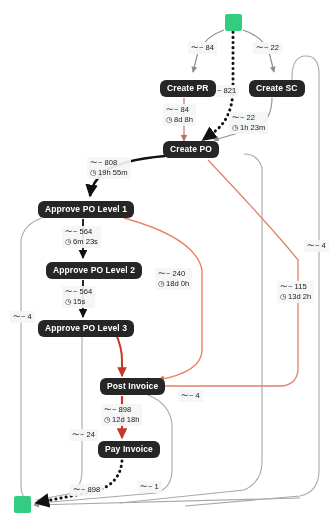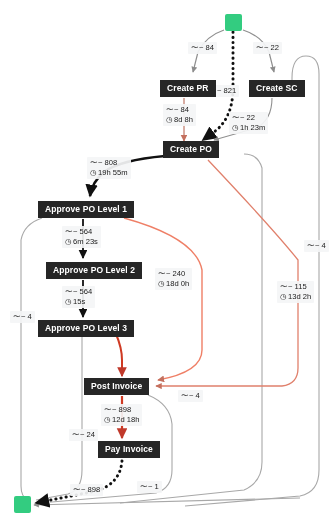--- a/index.html
+++ b/index.html
@@ -13,21 +13,21 @@
   #canvas{position:absolute;inset:0;width:330px;height:523px;}
   svg.edges{position:absolute;left:0;top:0;width:330px;height:523px;}
 
   .node{
     position:absolute;
     background:#262626;
     color:#ffffff;
     font-size:8.5px;
     font-weight:bold;
     letter-spacing:.1px;
-    border-radius:0;
+    border-radius:6px;
     padding:4px 7px;
     white-space:nowrap;
     box-sizing:border-box;
     text-align:center;
     line-height:1;
     z-index:5;
   }
   .terminal{
     position:absolute;
     width:17px;height:17px;
@@ -109,21 +109,21 @@
 
   <div class="terminal" style="left:225px;top:14px;"></div>
   <div class="terminal" style="left:14px;top:496px;"></div>
 
   <div class="node" style="left:160px;top:80px;">Create PR</div>
   <div class="node" style="left:163px;top:141px;">Create PO</div>
   <div class="node" style="left:249px;top:80px;">Create SC</div>
   <div class="node" style="left:38px;top:201px;">Approve PO Level 1</div>
   <div class="node" style="left:46px;top:262px;">Approve PO Level 2</div>
   <div class="node" style="left:38px;top:320px;">Approve PO Level 3</div>
-  <div class="node" style="left:84px;top:378px;">Post Invoice</div>
+  <div class="node" style="left:100px;top:378px;">Post Invoice</div>
   <div class="node" style="left:98px;top:441px;text-align:center;">Pay Invoice</div>
 
   <div class="lbl" style="left:188px;top:42px;">
     <span class="row"><span class="gl">〜</span><span>~ 84</span></span>
   </div>
 
   <div class="lbl" style="left:253px;top:42px;">
     <span class="row"><span class="gl">〜</span><span>~ 22</span></span>
   </div>
 

